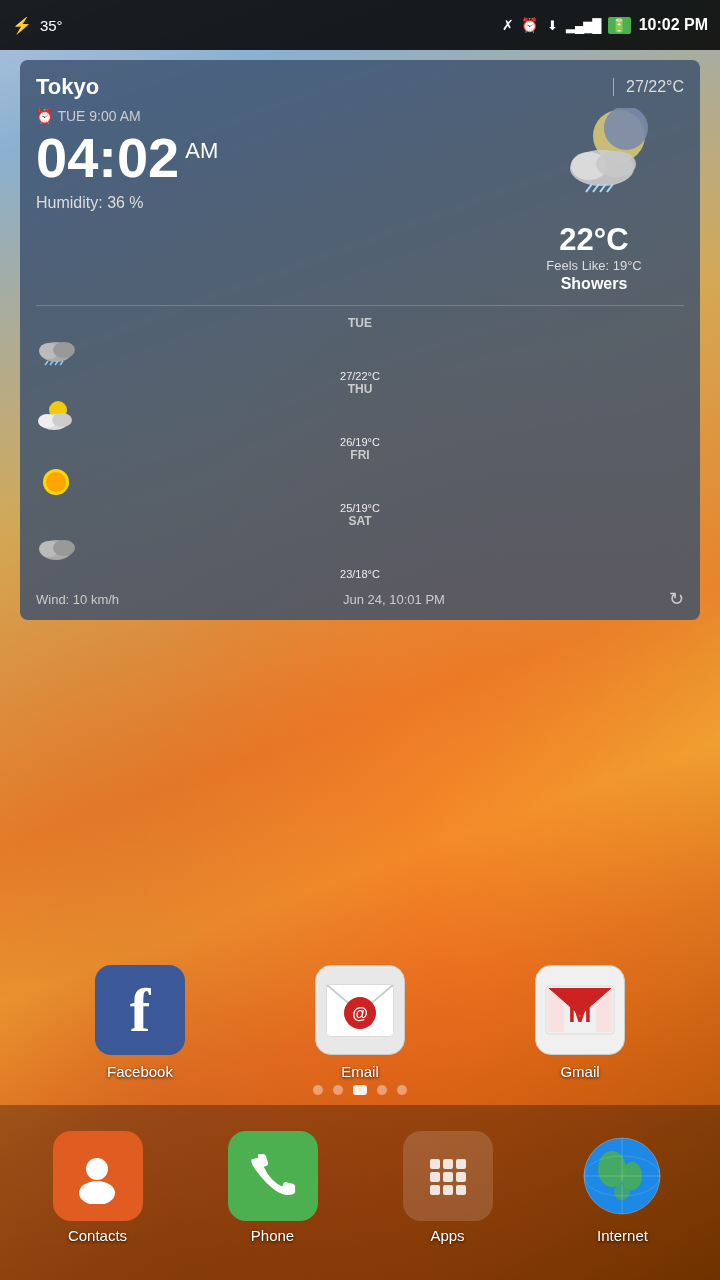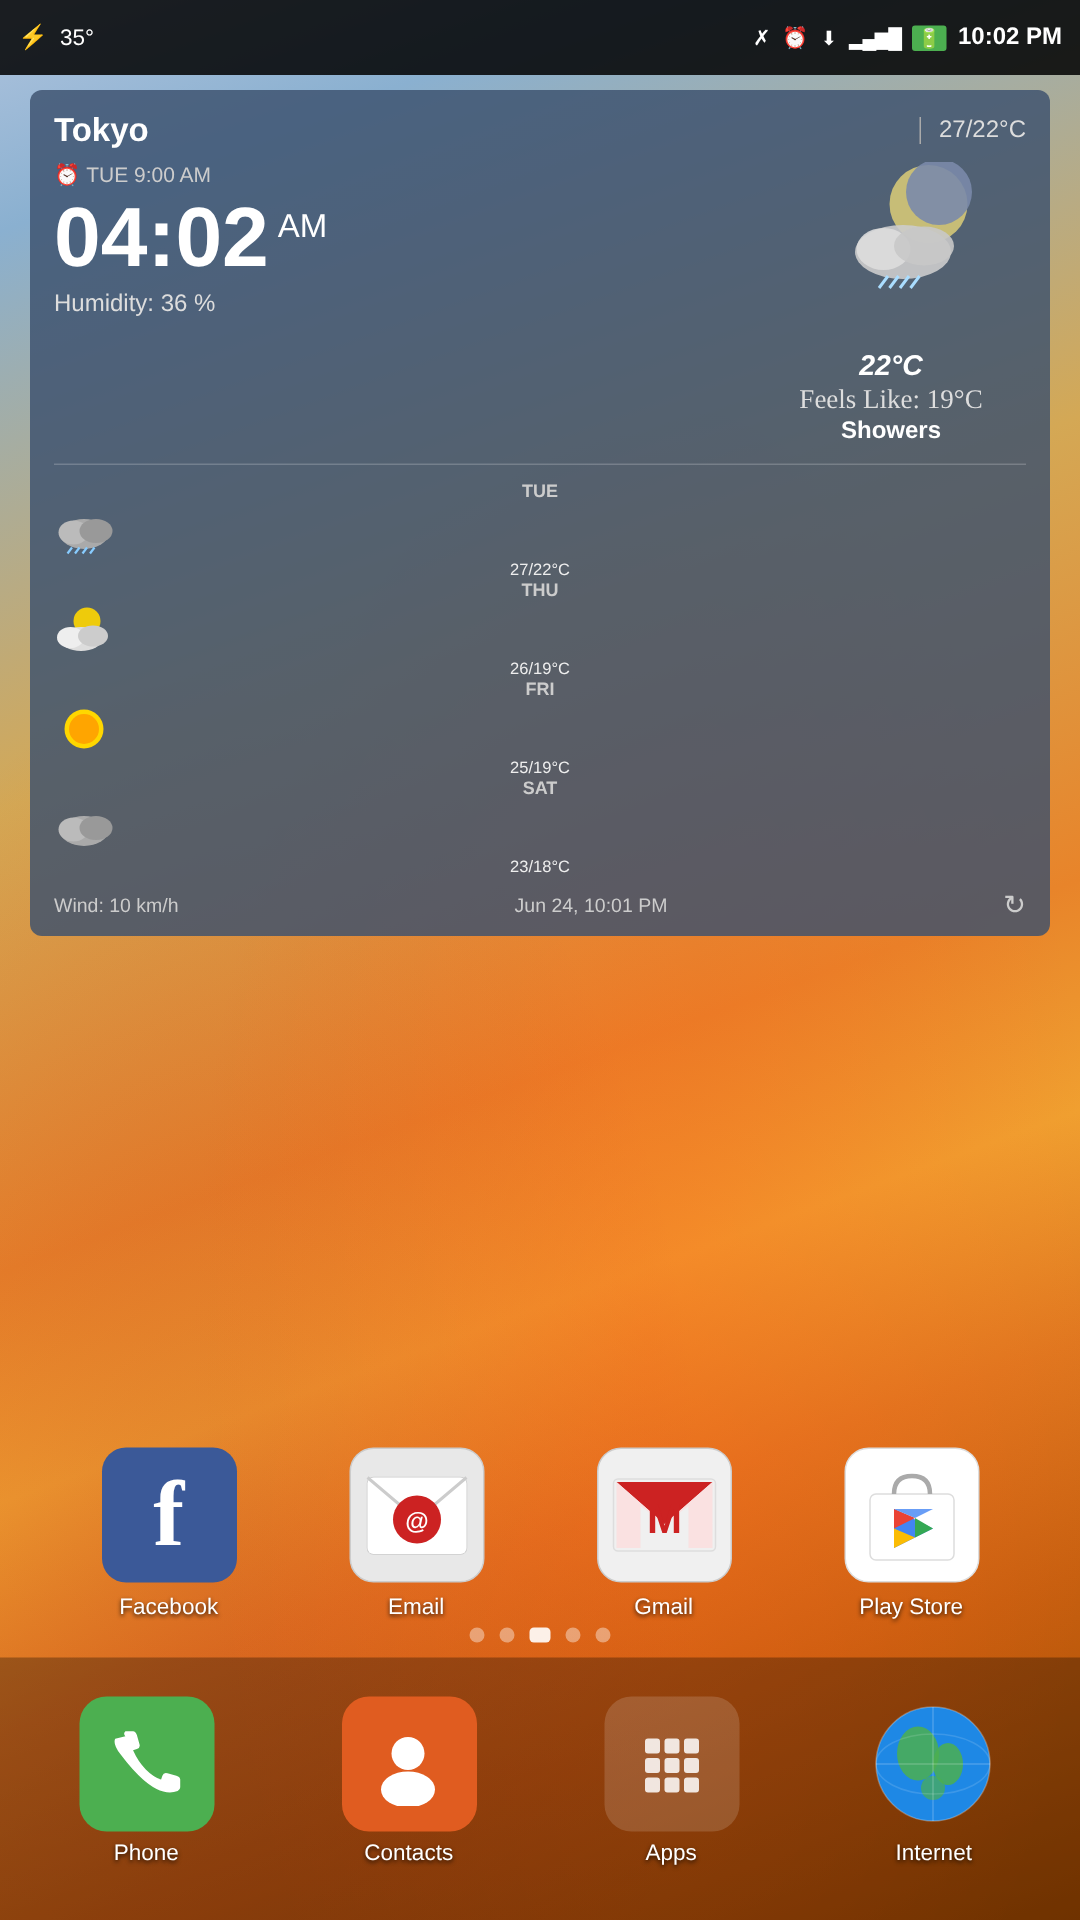--- a/index.html
+++ b/index.html
@@ -134,29 +134,27 @@
       height: 110px;
       display: flex;
       align-items: center;
       justify-content: center;
       margin: 0 auto;
       position: relative;
     }
     .moon-svg { position: absolute; top: 0; right: 10px; }
 
     #weather-current-temp {
-      font-size: 19px;
-      font-weight: bold;
-      margin-top: 16px;
-      font-style: italic;
+      font-size: 31px;
+      font-weight: bold;
+      margin-top: 4px;
     }
     #weather-feels-like {
-      font-size: 18px;
+      font-size: 13px;
       color: #ddd;
-      font-family: Liberation Serif, serif;
     }
     #weather-condition {
       font-size: 16px;
       font-weight: bold;
       margin-top: 2px;
     }
 
     
     #forecast-bar {
       display: flex;
@@ -501,68 +499,49 @@
         <polygon points="4,8 36,36 68,8" fill="#cc2222"></polygon>
         <polygon points="4,8 4,52 20,52 20,24 36,36 52,24 52,52 68,52 68,8 36,36" fill="white"></polygon>
         <polygon points="4,8 4,52 20,52 20,24 36,36 52,24 52,52 68,52 68,8 36,36" fill="#dd3333" opacity="0.15"></polygon>
 
         <text x="36" y="42" text-anchor="middle" fill="#cc2222" font-size="28" font-weight="bold" font-family="Arial">M</text>
       </svg>
     </div>
     <span class="app-label">Gmail</span>
   </div>
 
-  <div class="app-icon-wrapper">
-    <div class="app-icon playstore-icon">
-      <svg width="72" height="72" viewBox="0 0 72 72">
-
-        <rect x="8" y="22" width="56" height="44" rx="4" fill="white" stroke="#ddd" stroke-width="1"></rect>
-
-        <path d="M24,22 Q24,10 36,10 Q48,10 48,22" fill="none" stroke="#aaa" stroke-width="3"></path>
-
-        <polygon points="24,32 24,58 50,45" fill="#4285f4"></polygon>
-        <polygon points="24,32 37,45 50,32" fill="#ea4335" opacity="0.0"></polygon>
-
-        <polygon points="24,32 24,45 38,38" fill="#ea4335"></polygon>
-        <polygon points="24,45 24,58 38,51" fill="#fbbc04"></polygon>
-        <polygon points="38,38 38,51 50,45" fill="#34a853"></polygon>
-        <polygon points="24,32 38,38 50,32" fill="#4285f4" opacity="0.8"></polygon>
-      </svg>
-    </div>
-    <span class="app-label">Play Store</span>
-  </div>
 </div>
 
 <div id="page-indicators">
   <div class="page-dot"></div>
   <div class="page-dot"></div>
   <div class="page-dot active"></div>
   <div class="page-dot"></div>
   <div class="page-dot"></div>
 </div>
 
 <div id="dock">
 
   <div class="dock-icon-wrapper">
-    <div class="dock-icon phone-icon">
-      <svg width="55" height="55" viewBox="0 0 55 55">
-        <path d="M14,8 Q12,6 14,4 L20,4 Q22,4 23,7 L25,14 Q26,17 23,18 L20,19 Q24,28 30,34 Q36,40 42,42 L43,39 Q44,36 47,37 L54,39 Q57,40 57,42 L57,48 Q57,50 55,51 Q37,58 10,22 Q4,14 6,10 Z" fill="white" transform="scale(0.85) translate(2,2)"></path>
-      </svg>
-    </div>
-    <span class="dock-label">Phone</span>
-  </div>
-
-  <div class="dock-icon-wrapper">
     <div class="dock-icon contacts-icon">
       <svg width="55" height="55" viewBox="0 0 55 55">
         <circle cx="27" cy="20" r="11" fill="white"></circle>
         <ellipse cx="27" cy="44" rx="18" ry="12" fill="white"></ellipse>
       </svg>
     </div>
     <span class="dock-label">Contacts</span>
+  </div>
+
+  <div class="dock-icon-wrapper">
+    <div class="dock-icon phone-icon">
+      <svg width="55" height="55" viewBox="0 0 55 55">
+        <path d="M14,8 Q12,6 14,4 L20,4 Q22,4 23,7 L25,14 Q26,17 23,18 L20,19 Q24,28 30,34 Q36,40 42,42 L43,39 Q44,36 47,37 L54,39 Q57,40 57,42 L57,48 Q57,50 55,51 Q37,58 10,22 Q4,14 6,10 Z" fill="white" transform="scale(0.85) translate(2,2)"></path>
+      </svg>
+    </div>
+    <span class="dock-label">Phone</span>
   </div>
 
 
   <div class="dock-icon-wrapper">
     <div class="dock-icon apps-icon">
       <svg width="55" height="55" viewBox="0 0 55 55">
 
         <rect x="10" y="10" width="10" height="10" rx="2" fill="white" opacity="0.85"></rect>
         <rect x="23" y="10" width="10" height="10" rx="2" fill="white" opacity="0.85"></rect>
         <rect x="36" y="10" width="10" height="10" rx="2" fill="white" opacity="0.85"></rect>

